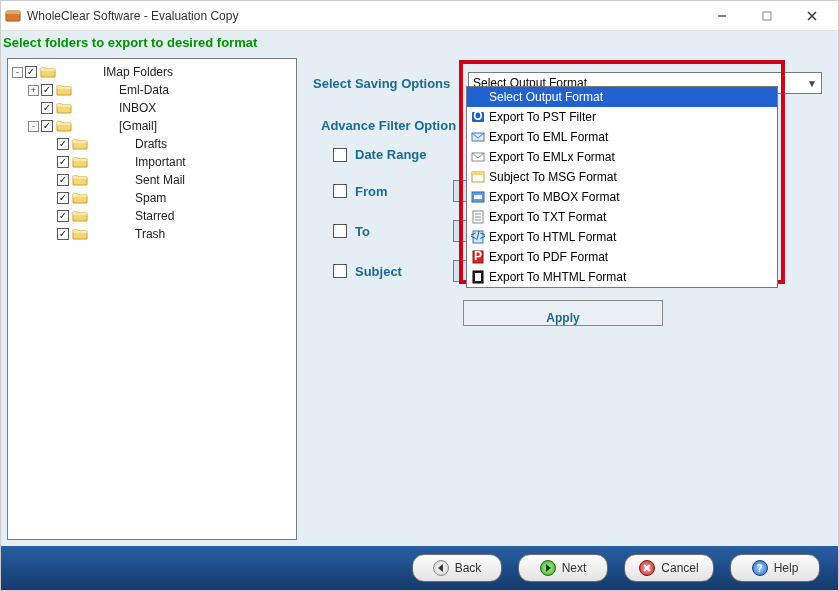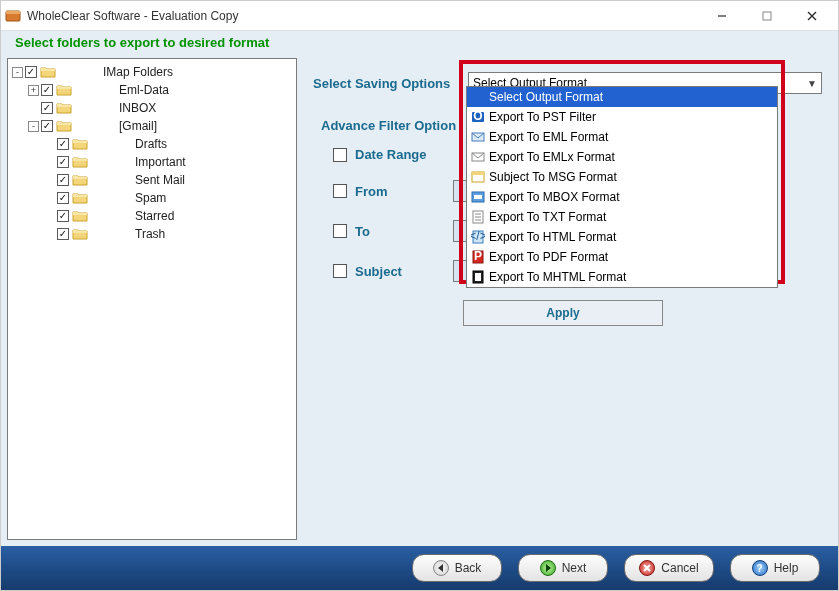--- a/index.html
+++ b/index.html
@@ -3,21 +3,21 @@
 <meta charset="utf-8">
 <style>
   * { box-sizing: border-box; font-family: Tahoma, Arial, sans-serif; font-size: 12px; }
   body { margin: 0; background: #fff; }
   .window { width: 839px; height: 591px; border: 1px solid #ccc; display: flex; flex-direction: column; position: relative; }
   .titlebar { height: 30px; background: #fff; display: flex; align-items: center; padding: 0 4px; border-bottom: 1px solid #e0e0e0; }
   .titlebar .app-icon { width: 16px; height: 16px; margin-right: 6px; display:inline-block; }
   .titlebar .title-text { color: #333; flex: 1; white-space: nowrap; }
   .titlebar .win-controls { display: flex; }
   .titlebar .win-btn { width: 45px; height: 28px; display: flex; align-items: center; justify-content: center; color: #555; cursor: pointer; }
-  .subheader { padding: 4px 14px; background: #e6eef5; }
+  .subheader { padding: 4px 2px; background: #e6eef5; }
   .subheader-text { color: #009300; font-weight: bold; font-size: 13px; }
   .main-area { flex: 1; display: flex; background: #e6eef5; padding: 4px 6px 6px 6px; gap: 10px; overflow: hidden; }
   .tree-panel { width: 290px; background: #fff; border: 1px solid #7a7a7a; overflow: auto; padding: 4px 2px; }
   .tree-row { display: flex; align-items: center; height: 18px; white-space: nowrap; padding-left: 2px; }
   .tree-indent { display:inline-block; }
   .tree-tog { display:inline-flex; width:11px; height:11px; border:1px solid #888; align-items:center; justify-content:center; font-size:9px; line-height:1; color:#333; margin-right:2px; background:#fff; cursor:pointer; }
   .tree-tog.blank { border:none; background:none; }
   .tree-chk { width:12px; height:12px; border:1px solid #5a5a5a; margin-right:3px; display:inline-flex; align-items:center; justify-content:center; font-size:10px; line-height:1; color:#111; background:#fff; }
   .folder-icon { width:16px; height:14px; margin-right:3px; display:inline-block; }
   .tree-label { color:#222;margin-left:44px; }
@@ -27,21 +27,21 @@
   .row { display:flex; align-items:center; margin-bottom:10px; }
   .select-box { flex:1; height:22px; border:1px solid #7a7a7a; background:#fff; display:flex; align-items:center; padding:0 4px; justify-content: space-between; font-size:13px; }
   .select-arrow { font-size:10px; color:#444; }
 
   .adv-label { color:#1a6b8f; font-weight:bold; font-size:13px; margin: 24px 0 14px 8px; }
   .filter-row { display:flex; align-items:center; margin: 6px 0 18px 20px; }
   .chk { width:14px; height:14px; border:1px solid #555; margin-right: 8px; background:#fff; display:inline-block; }
   .filter-lbl { color:#1a6b8f; font-weight:bold; width: 90px; font-size:13px; }
   .filter-input { flex:0 0 300px; height:22px; border:1px solid #7a7a7a; background:#d7e3ee; margin-left: 8px; }
 
-  .apply-btn { width:200px; height:26px; border:1px solid #888; background:#e9eff5; color:#1a6b8f; font-weight:bold; display:flex; align-items:center; justify-content:center; margin:10px 0 0 150px; cursor:pointer; font-size:13px; }
+  .apply-btn { width:200px; height:26px; border:1px solid #888; background:#e9eff5; color:#1a6b8f; font-weight:bold; display:flex; align-items:flex-end; justify-content:center; margin:10px 0 0 150px; cursor:pointer; font-size:13px; }
 
   .red-highlight { position:absolute; border:4px solid #d0021b; pointer-events:none; }
   .dropdown-list { position:absolute; background:#fff; border:1px solid #7a7a7a; font-size:13px; }
   .dd-item { display:flex; align-items:center; height:20px; padding:0 4px; gap:4px; cursor:pointer; }
   .dd-item.selected { background:#2162d0; color:#fff; }
   .dd-icon { width:14px; height:14px; display:inline-block; flex:0 0 14px; }
 
   .bottombar { height: 44px; background: linear-gradient(#2a5fa3, #1c4882 60%, #173b6c); display:flex; align-items:center; justify-content:flex-end; padding:0 18px; gap:16px; }
   .bottom-btn { width:90px; height:28px; background: linear-gradient(#fdfdfd,#e3e3e3); border:1px solid #6b6b6b; border-radius:12px; display:flex; align-items:center; justify-content:center; gap:6px; cursor:pointer; font-size:12px; color:#333; }
   .bottom-btn .ico { width:16px; height:16px; border-radius:50%; display:inline-flex; align-items:center; justify-content:center; font-size:10px; }

